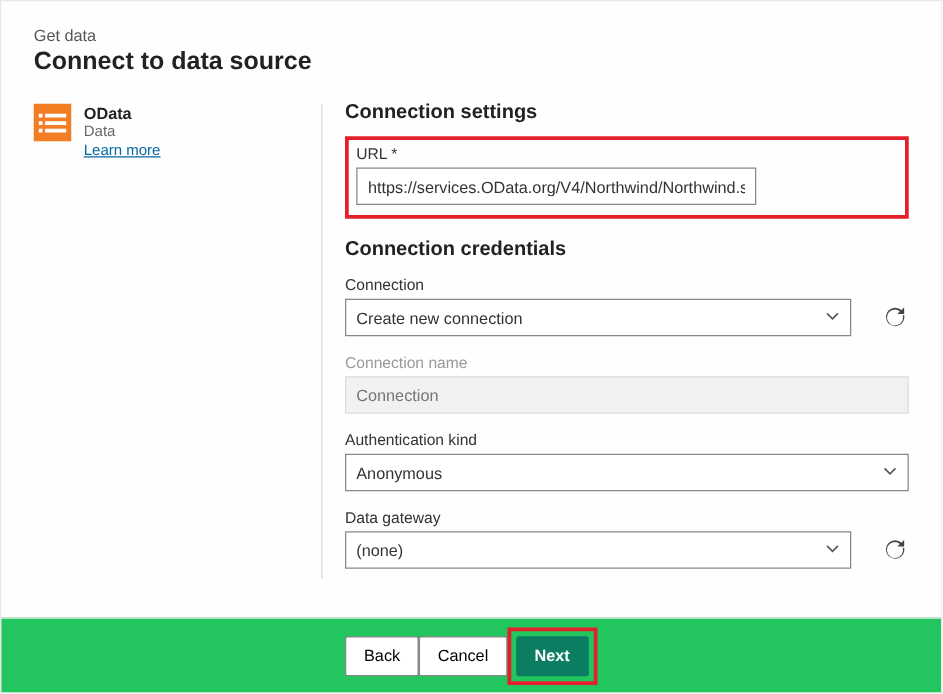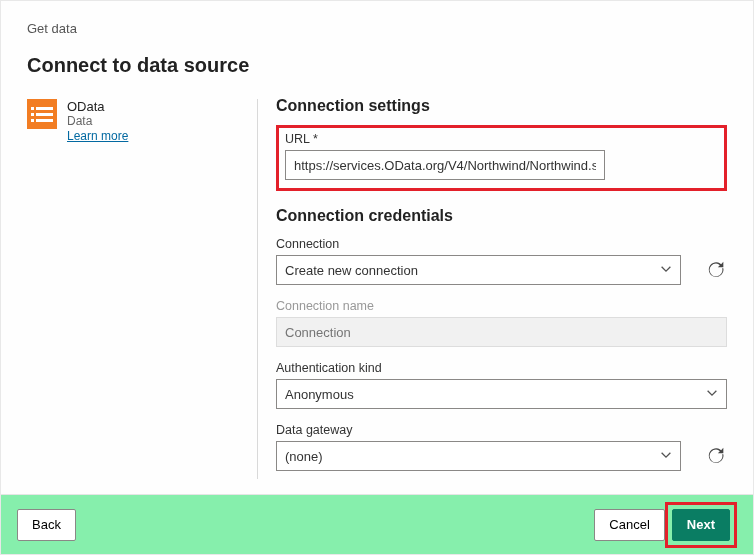--- a/index.html
+++ b/index.html
@@ -10,41 +10,41 @@
     color: #323130;
     background: #fefefe;
     width: 754px;
     height: 555px;
     position: relative;
     border: 1px solid #e8e8e8;
   }
   .header {
     padding: 20px 26px 8px 26px;
   }
-  .header-sub { font-size: 13px; color: #555; margin-bottom: 18px; }
+  .header-sub { font-size: 13px; color: #555; margin-bottom: 2px; }
   .header-title { font-size: 20px; font-weight: 600; color: #222; }
   .body {
     display: flex;
     padding: 10px 26px 0 26px;
   }
   .left-col {
     width: 230px;
     display: flex;
     gap: 10px;
     padding-top: 4px;
   }
   .conn-icon {
     width: 30px; height: 30px; background: #f27d23; flex: 0 0 auto;
     display: flex; flex-direction: column; justify-content: center; gap: 3px;
     padding: 4px;
   }
   .conn-icon .row { display:flex; gap:2px; align-items:center;}
   .conn-icon .dot { width:3px; height:3px; background:#fff;}
   .conn-icon .bar { height:3px; background:#fff; flex:1;}
-  .conn-meta .title { font-size: 13px; font-weight:400; color:#222;}
+  .conn-meta .title { font-size: 13px; font-weight:700; color:#222;}
   .conn-meta .sub { font-size:12px; color:#666;}
   .conn-meta a { font-size:12px; color:#0369a1; text-decoration: underline; cursor:pointer;}
   .divider {
     width:1px; background:#d9d9d9; margin: 4px 18px 0 0; align-self: stretch;
     height: 380px;
   }
   .right-col { flex:1; padding-top: 2px; }
   .section-title { font-size:16px; font-weight:600; color:#222; margin-bottom:10px; }
   .field-label { font-size:12.5px; font-weight:400; color:#333; margin-bottom:4px; }
   .field-label.disabled { color:#999; font-weight:400;}
@@ -64,22 +64,22 @@
   .row-with-refresh .select-wrap { flex:1; }
   .refresh {
     width:22px; height:22px; cursor:pointer; color:#444; flex:0 0 auto;
   }
   .field-block { margin-bottom: 14px; }
   .hi-box .field-label { margin-top:0; }
   .hi-box .text-input { width: 320px; }
   .section-title.cred { margin-top: 6px; margin-bottom:12px;}
   .footer {
     position:absolute; bottom:0; left:0; right:0; height:60px;
-    background:#86efac; border-top:1px solid #e5e5e5;
-    display:flex; align-items:center; justify-content:space-between;
+    background:#22c55e; border-top:1px solid #e5e5e5;
+    display:flex; align-items:center; justify-content:center;
     padding: 0 16px;
   }
   .btn {
     height:32px; padding: 0 14px; font-size:13px; font-family:inherit;
     background:#fff; border:1px solid #8a8886; cursor:pointer; border-radius:2px;
   }
   .btn.primary { background:#0a7d63; color:#fff; border-color:#0a7d63; font-weight:600;}
   .footer-right { display:flex; align-items:center; }
   .next-hi { border:3px solid #e3202a; padding:4px;}
   svg.icon { width:14px; height:14px; }

